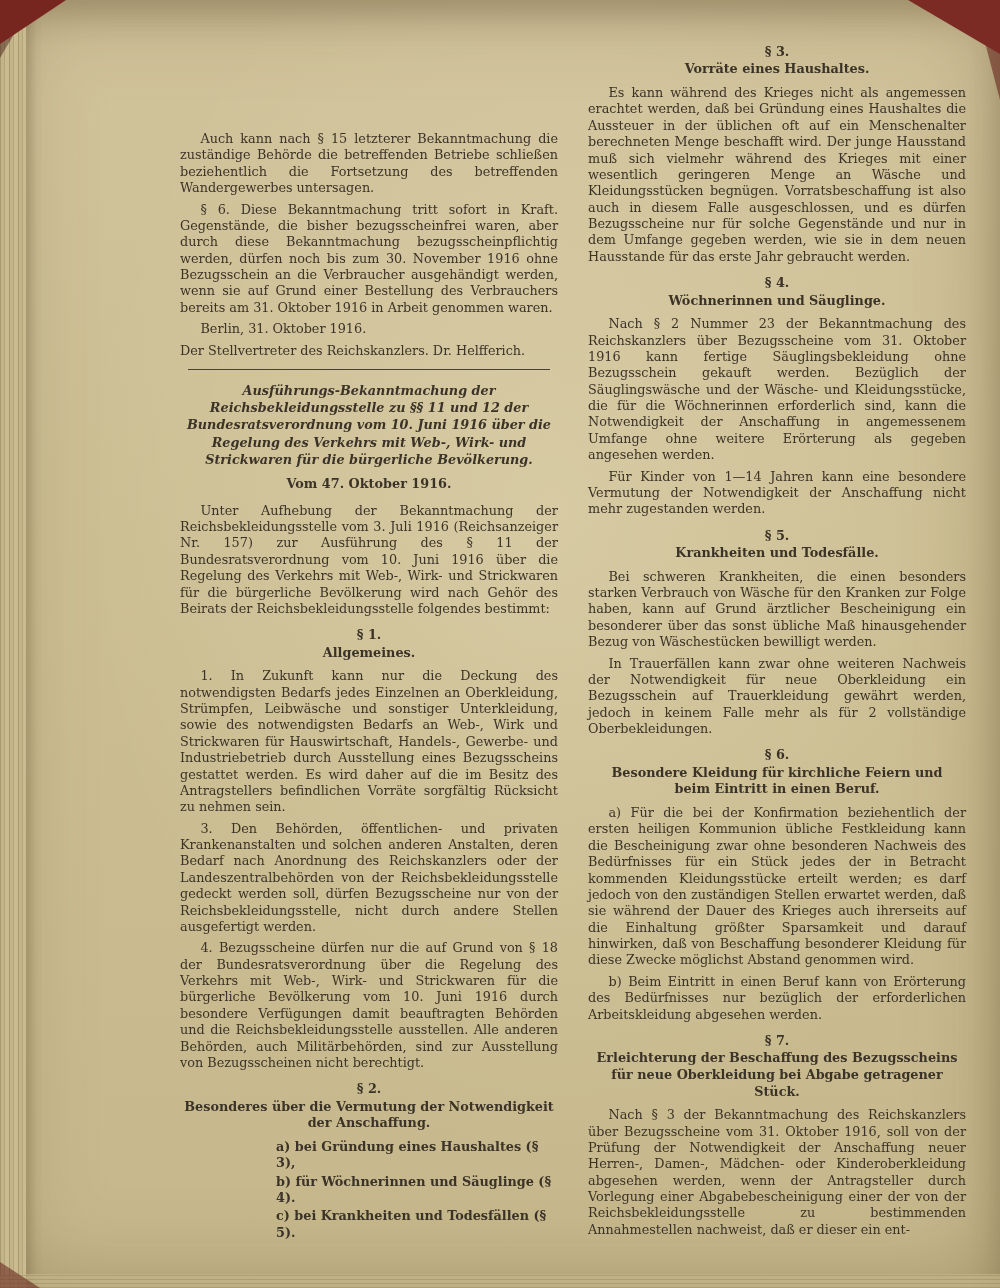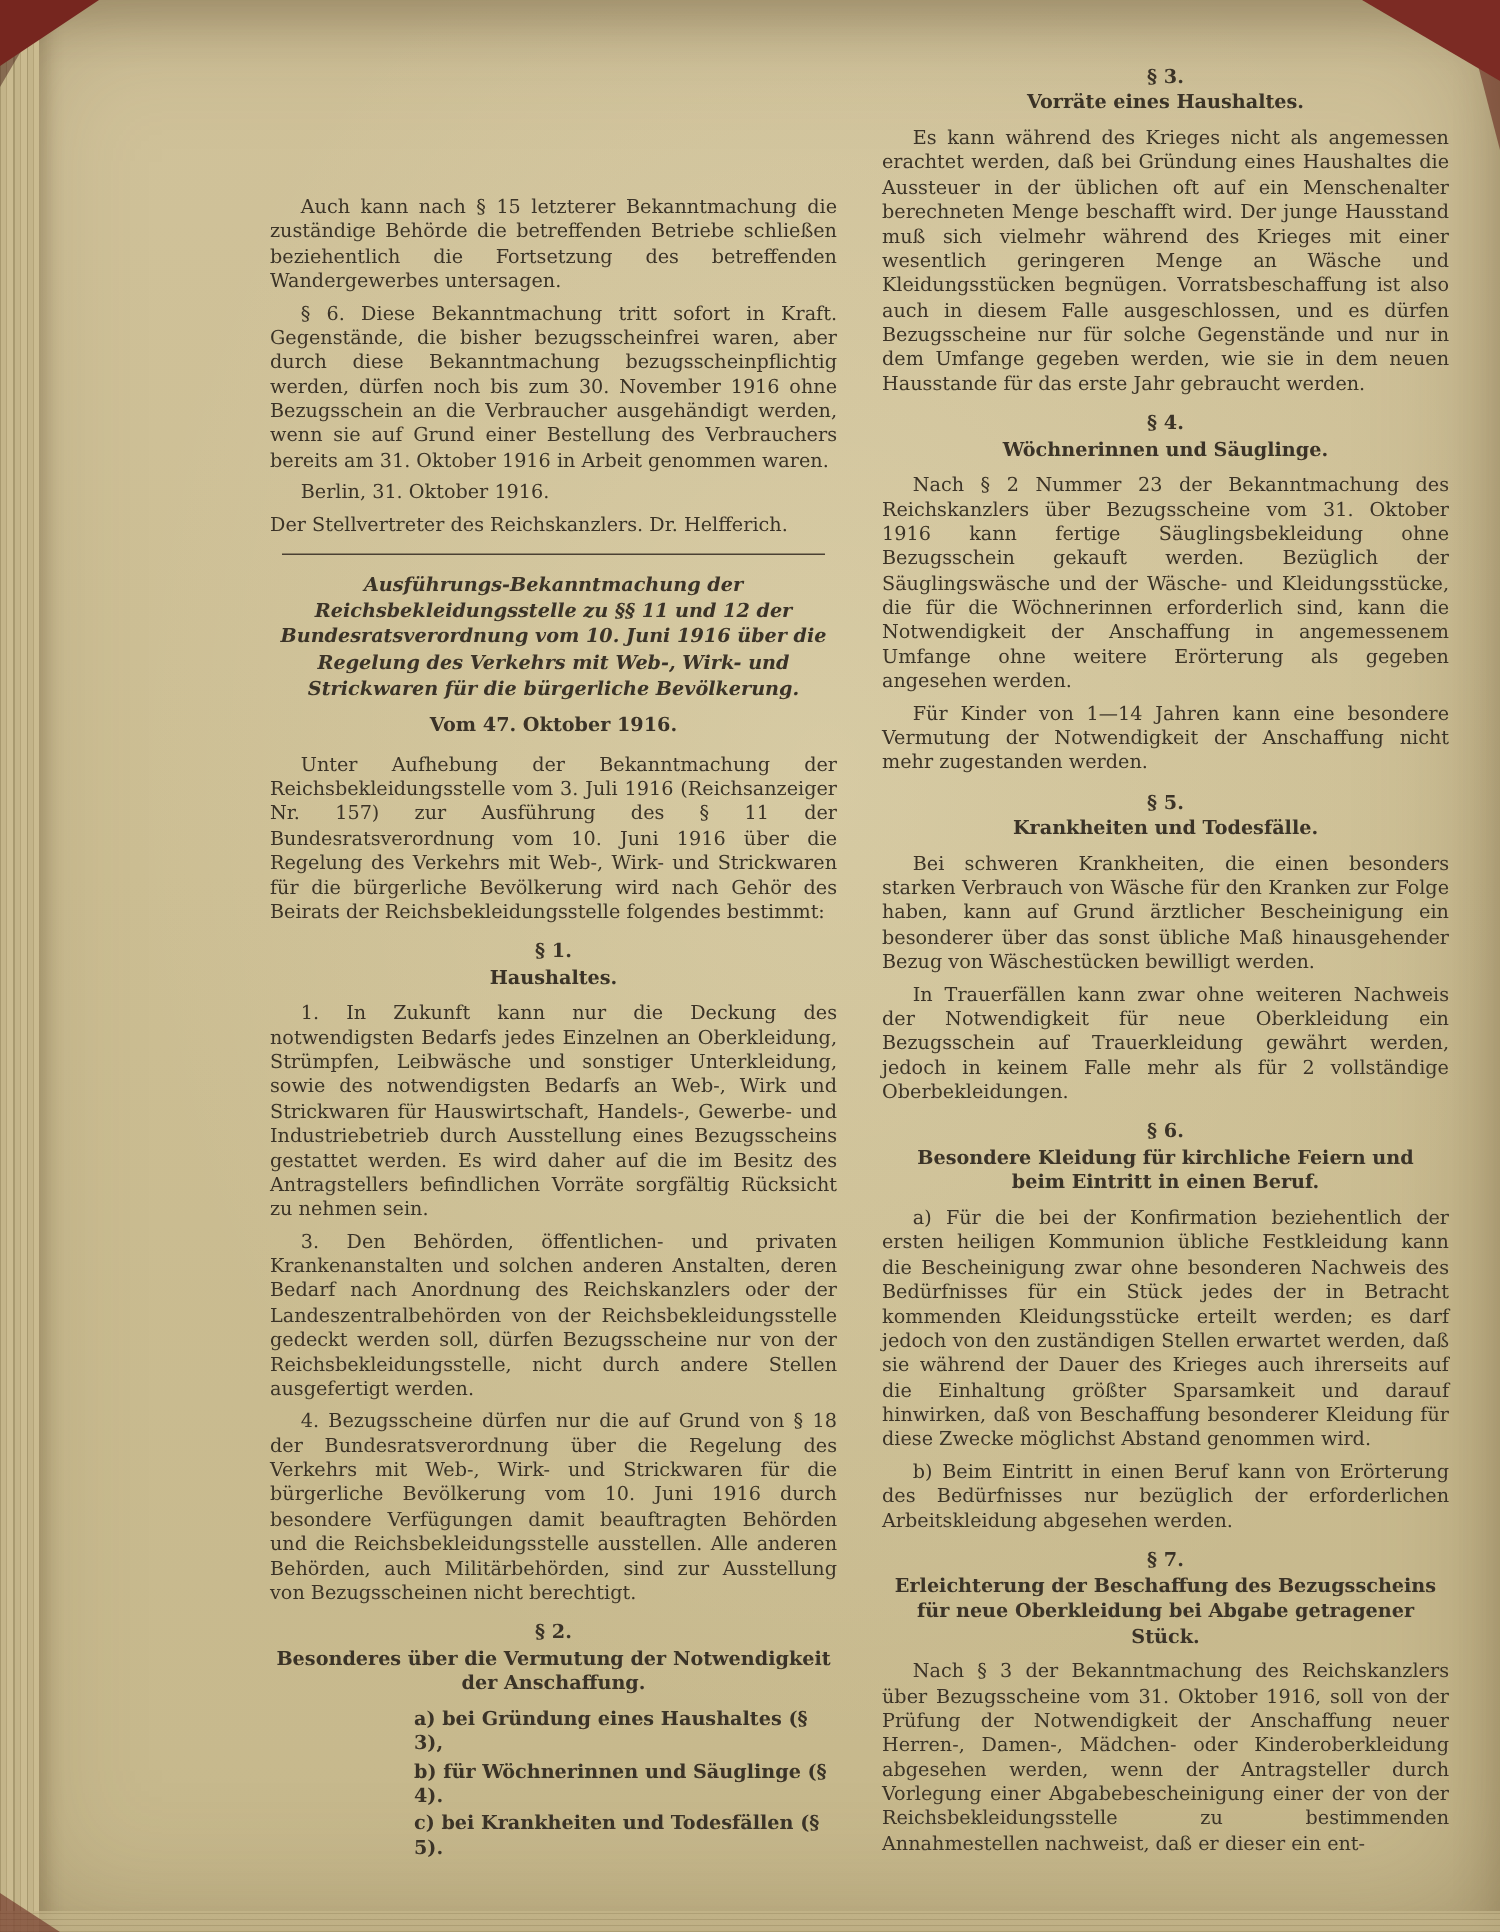--- a/index.html
+++ b/index.html
@@ -78,21 +78,21 @@
         <p class="signature">Der Stellvertreter des Reichskanzlers. Dr. Helfferich.</p>
 
         <hr class="rule">
 
         <div class="doc-title">Ausführungs-Bekanntmachung der Reichsbekleidungsstelle zu §§ 11 und 12 der Bundesratsverordnung vom 10. Juni 1916 über die Regelung des Verkehrs mit Web-, Wirk- und Strickwaren für die bürgerliche Bevölkerung.</div>
         <div class="doc-subtitle">Vom 47. Oktober 1916.</div>
 
         <p class="ind">Unter Aufhebung der Bekanntmachung der Reichsbekleidungsstelle vom 3. Juli 1916 (Reichsanzeiger Nr. 157) zur Ausführung des § 11 der Bundesratsverordnung vom 10. Juni 1916 über die Regelung des Verkehrs mit Web-, Wirk- und Strickwaren für die bürgerliche Bevölkerung wird nach Gehör des Beirats der Reichsbekleidungsstelle folgendes bestimmt:</p>
 
         <div class="sec-num">§ 1.</div>
-        <div class="sec-title">Haushaltes.</div>
+        <div class="sec-title">Allgemeines.</div>
         <p class="ind">1. In Zukunft kann nur die Deckung des notwendigsten Bedarfs jedes Einzelnen an Oberkleidung, Strümpfen, Leibwäsche und sonstiger Unterkleidung, sowie des notwendigsten Bedarfs an Web-, Wirk und Strickwaren für Hauswirtschaft, Handels-, Gewerbe- und Industriebetrieb durch Ausstellung eines Bezugsscheins gestattet werden. Es wird daher auf die im Besitz des Antragstellers befindlichen Vorräte sorgfältig Rücksicht zu nehmen sein.</p>
         <p class="ind">3. Den Behörden, öffentlichen- und privaten Krankenanstalten und solchen anderen Anstalten, deren Bedarf nach Anordnung des Reichskanzlers oder der Landeszentralbehörden von der Reichsbekleidungsstelle gedeckt werden soll, dürfen Bezugsscheine nur von der Reichsbekleidungsstelle, nicht durch andere Stellen ausgefertigt werden.</p>
         <p class="ind">4. Bezugsscheine dürfen nur die auf Grund von § 18 der Bundesratsverordnung über die Regelung des Verkehrs mit Web-, Wirk- und Strickwaren für die bürgerliche Bevölkerung vom 10. Juni 1916 durch besondere Verfügungen damit beauftragten Behörden und die Reichsbekleidungsstelle ausstellen. Alle anderen Behörden, auch Militärbehörden, sind zur Ausstellung von Bezugsscheinen nicht berechtigt.</p>
 
         <div class="sec-num">§ 2.</div>
         <div class="sec-title">Besonderes über die Vermutung der Notwendigkeit der Anschaffung.</div>
         <div class="list">
           <p>a) bei Gründung eines Haushaltes (§ 3),</p>
           <p>b) für Wöchnerinnen und Säuglinge (§ 4).</p>
           <p>c) bei Krankheiten und Todesfällen (§ 5).</p>

